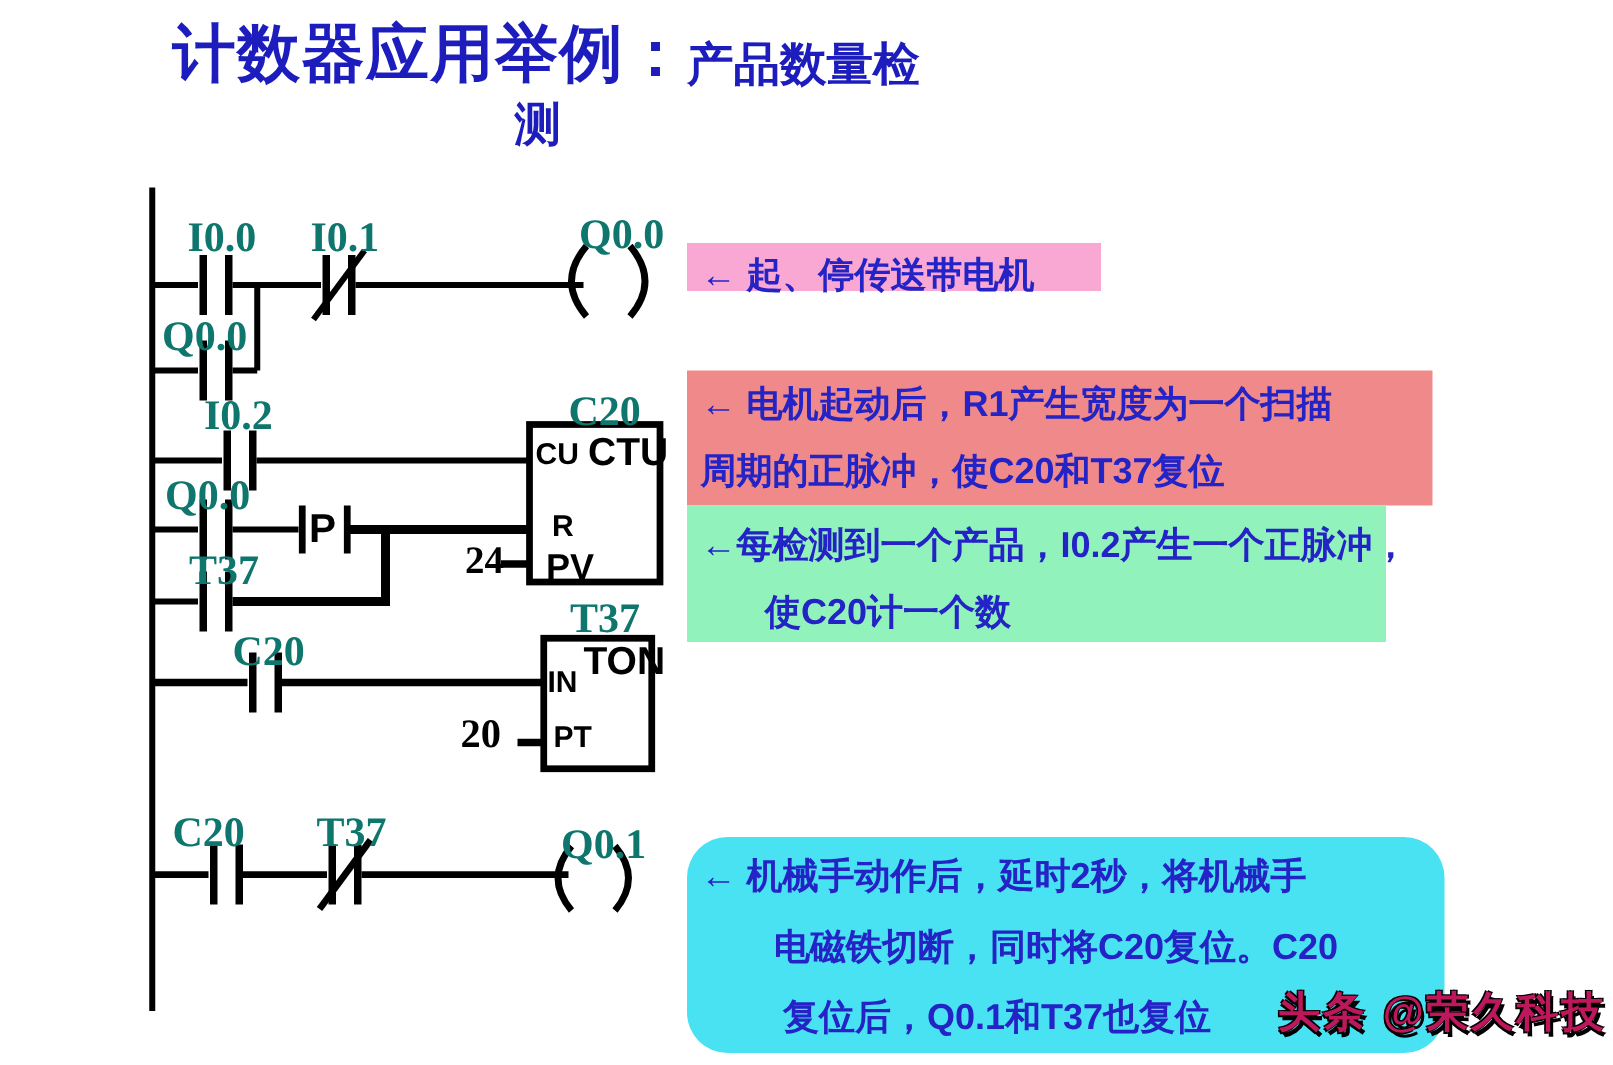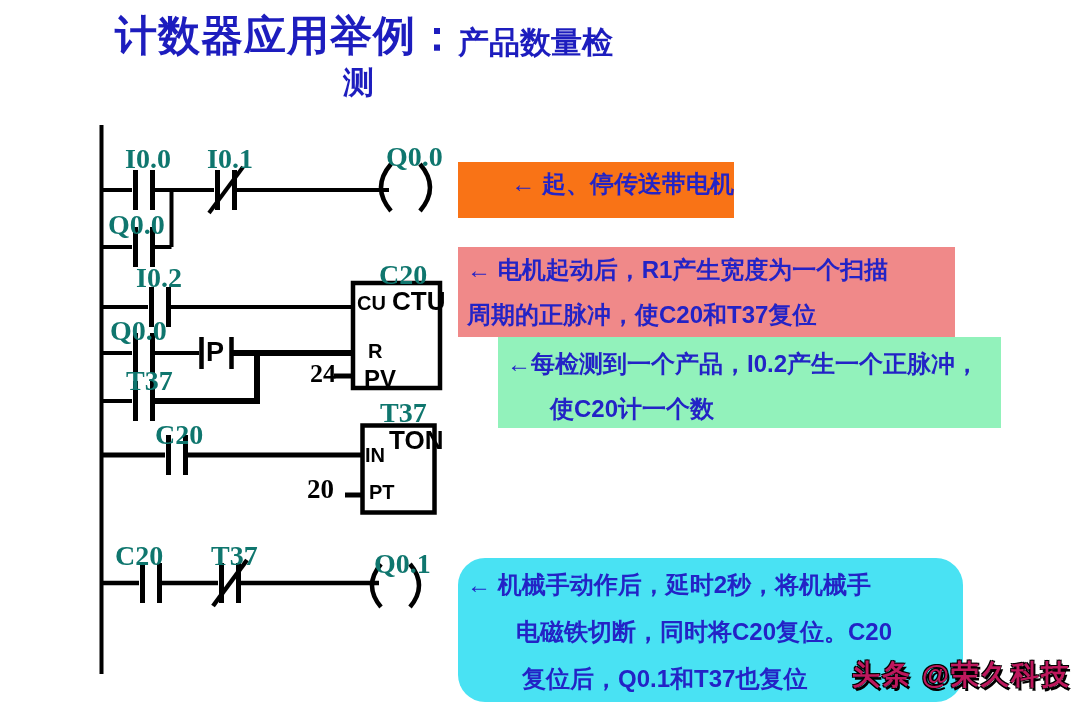--- a/index.html
+++ b/index.html
@@ -130,30 +130,30 @@
   <span class="lbl" style="left:380px;top:399px">T37</span>
   <span class="blk" style="left:389px;top:427px;font-size:26px">TON</span>
   <span class="blk" style="left:365px;top:445px;font-size:20px">IN</span>
   <span class="blk" style="left:369px;top:482px;font-size:20px">PT</span>
   <span class="blk serifnum" style="left:307px;top:476px;font-size:27px">20</span>
 
   <span class="lbl" style="left:115px;top:542px">C20</span>
   <span class="lbl" style="left:211px;top:542px">T37</span>
   <span class="lbl" style="left:374px;top:550px">Q0.1</span>
 
-  <div class="ann" style="left: 458px; top: 162px; width: 276px; height: 56px; background-color: #f97316; text-align: right;">
+  <div class="ann" style="left: 458px; top: 162px; width: 276px; height: 32px; background-color: #f9a8d4;">
     <div class="ln" style="line-height:44px">← 起、停传送带电机</div>
   </div>
 
   <div class="ann" style="left: 458px; top: 247px; width: 497px; height: 90px; background-color: rgb(240, 137, 137);">
     <div class="ln">← 电机起动后，R1产生宽度为一个扫描</div>
     <div class="ln">周期的正脉冲，使C20和T37复位</div>
   </div>
 
-  <div class="ann" style="left: 458px; top: 337px; width: 503px; height: 91px; background-color: rgb(146, 242, 187); margin-left: 40px;">
+  <div class="ann" style="left: 458px; top: 337px; width: 466px; height: 91px; background-color: rgb(146, 242, 187);">
     <div class="ln" style="padding-top:4px">←每检测到一个产品，I0.2产生一个正脉冲，</div>
     <div class="ln" style="padding-left:52px">使C20计一个数</div>
   </div>
 
 
   <div class="ann" style="left: 458px; top: 558px; width: 505px; height: 144px; background-color: rgb(73, 226, 243); border-radius: 27px;">
     <div class="ln" style="line-height:47px;padding-top:3px">← 机械手动作后，延时2秒，将机械手</div>
     <div class="ln" style="line-height:47px;padding-left:58px">电磁铁切断，同时将C20复位。C20</div>
     <div class="ln" style="line-height:47px;padding-left:64px">复位后，Q0.1和T37也复位</div>
   </div>

